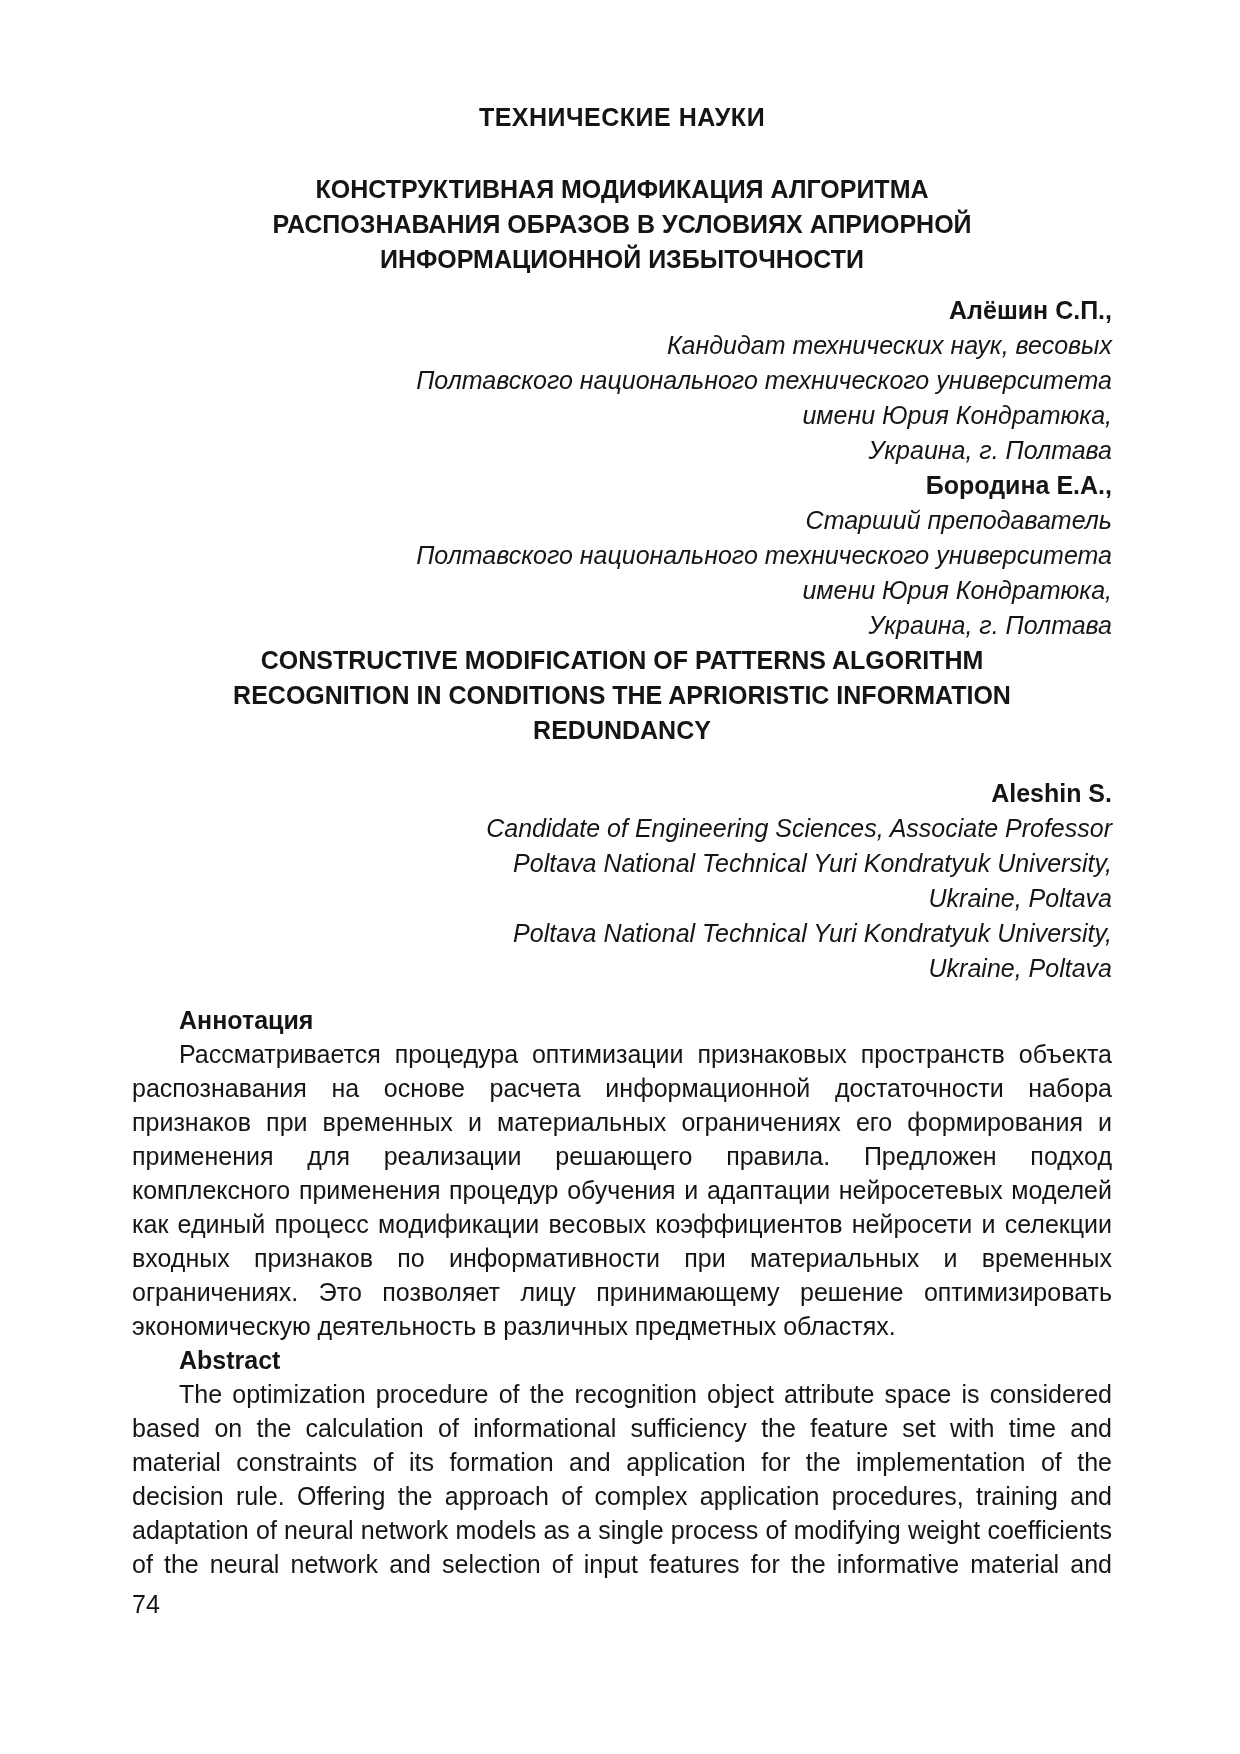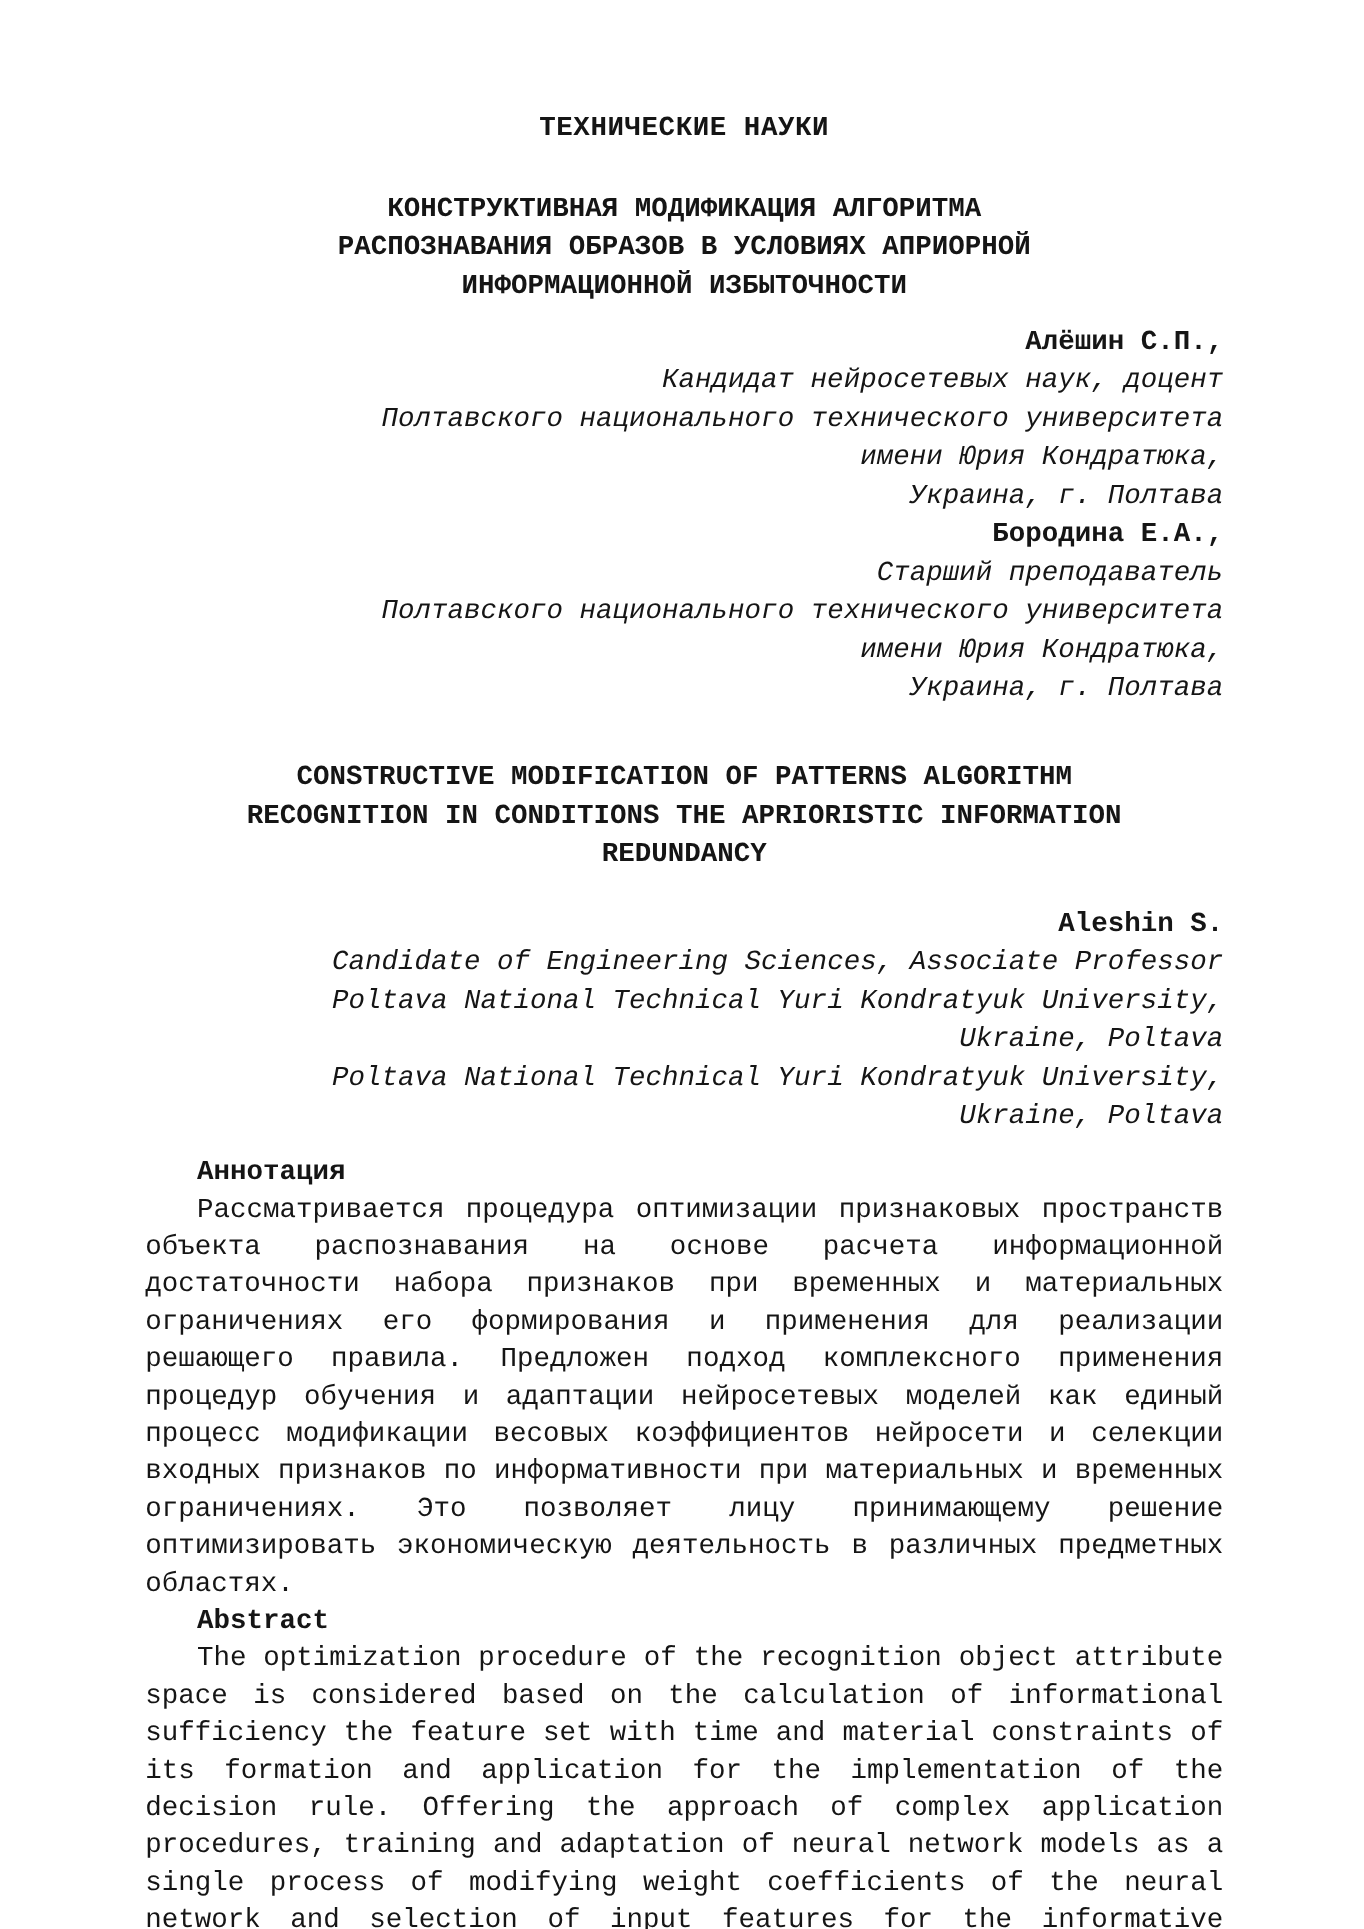--- a/index.html
+++ b/index.html
@@ -8,21 +8,21 @@
     background: #e8e8e8;
   }
   .page {
     position: relative;
     width: 1240px;
     height: 1754px;
     margin: 0 auto;
     background: #ffffff;
     box-sizing: border-box;
     padding: 100px 128px 0 132px;
-    font-family: Liberation Mono, monospace;
+    font-family: Liberation Sans, sans-serif;
     font-size: 25px;
     color: #151515;
     line-height: 34px;
   }
   .section-header {
     text-align: center;
     font-weight: bold;
     letter-spacing: 0.5px;
     margin-bottom: 38px;
   }
@@ -33,21 +33,21 @@
     margin-bottom: 0;
   }
   .title-ru { margin-bottom: 16px; }
   .authors {
     text-align: right;
     line-height: 35px;
   }
   .authors-ru { margin-top: 14px; }
   .author-name { font-weight: bold; }
   .author-affil { font-style: italic; }
-  .title-en { margin-top: 46px; }
+  .title-en { }
   .authors-en { margin-top: 28px; }
   .body-block { margin-top: 17px; }
   .para-heading {
     font-weight: bold;
     text-indent: 47px;
   }
   .para {
     margin: 0;
     text-align: justify;
     text-indent: 47px;
@@ -69,21 +69,21 @@
   <div class="section-header">ТЕХНИЧЕСКИЕ НАУКИ</div>
 
   <div class="title title-ru">
     <div>КОНСТРУКТИВНАЯ МОДИФИКАЦИЯ АЛГОРИТМА</div>
     <div>РАСПОЗНАВАНИЯ ОБРАЗОВ В УСЛОВИЯХ АПРИОРНОЙ</div>
     <div>ИНФОРМАЦИОННОЙ ИЗБЫТОЧНОСТИ</div>
   </div>
 
   <div class="authors authors-ru">
     <div class="author-name">Алёшин С.П.,</div>
-    <div class="author-affil">Кандидат нейросетевых наук, доцент</div>
+    <div class="author-affil">Кандидат технических наук, весовых</div>
     <div class="author-affil">Полтавского национального технического университета</div>
     <div class="author-affil">имени Юрия Кондратюка,</div>
     <div class="author-affil">Украина, г. Полтава</div>
     <div class="author-name">Бородина Е.А.,</div>
     <div class="author-affil">Старший преподаватель</div>
     <div class="author-affil">Полтавского национального технического университета</div>
     <div class="author-affil">имени Юрия Кондратюка,</div>
     <div class="author-affil">Украина, г. Полтава</div>
   </div>
 

